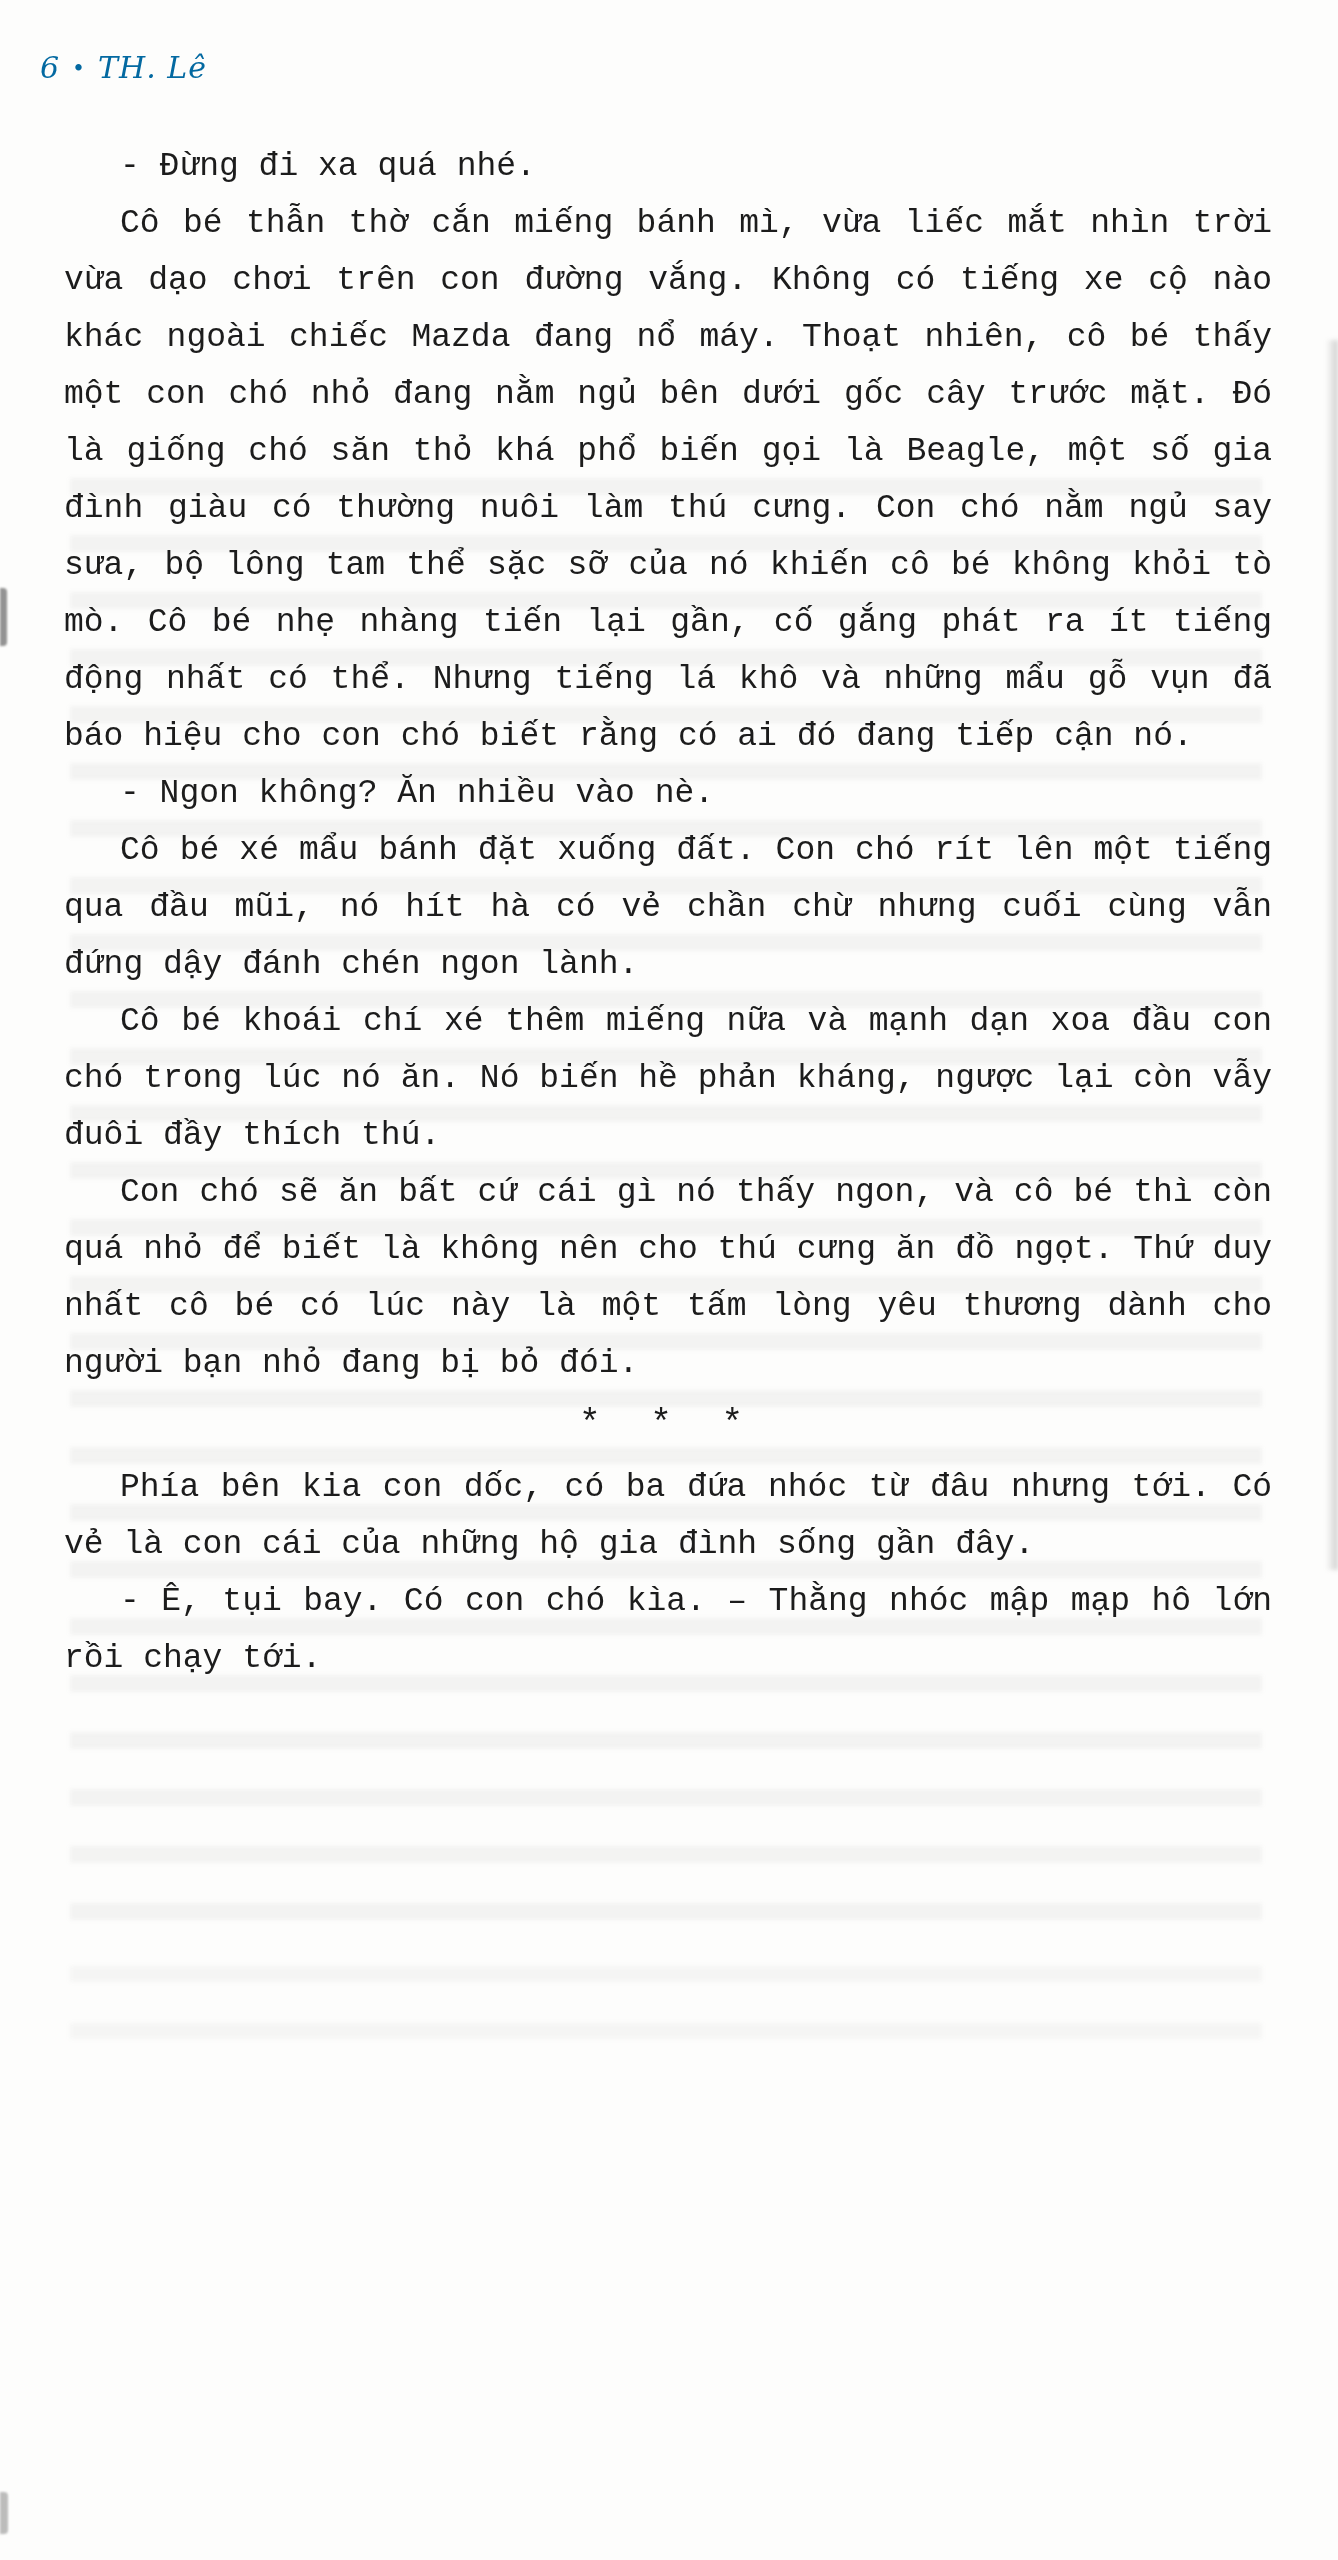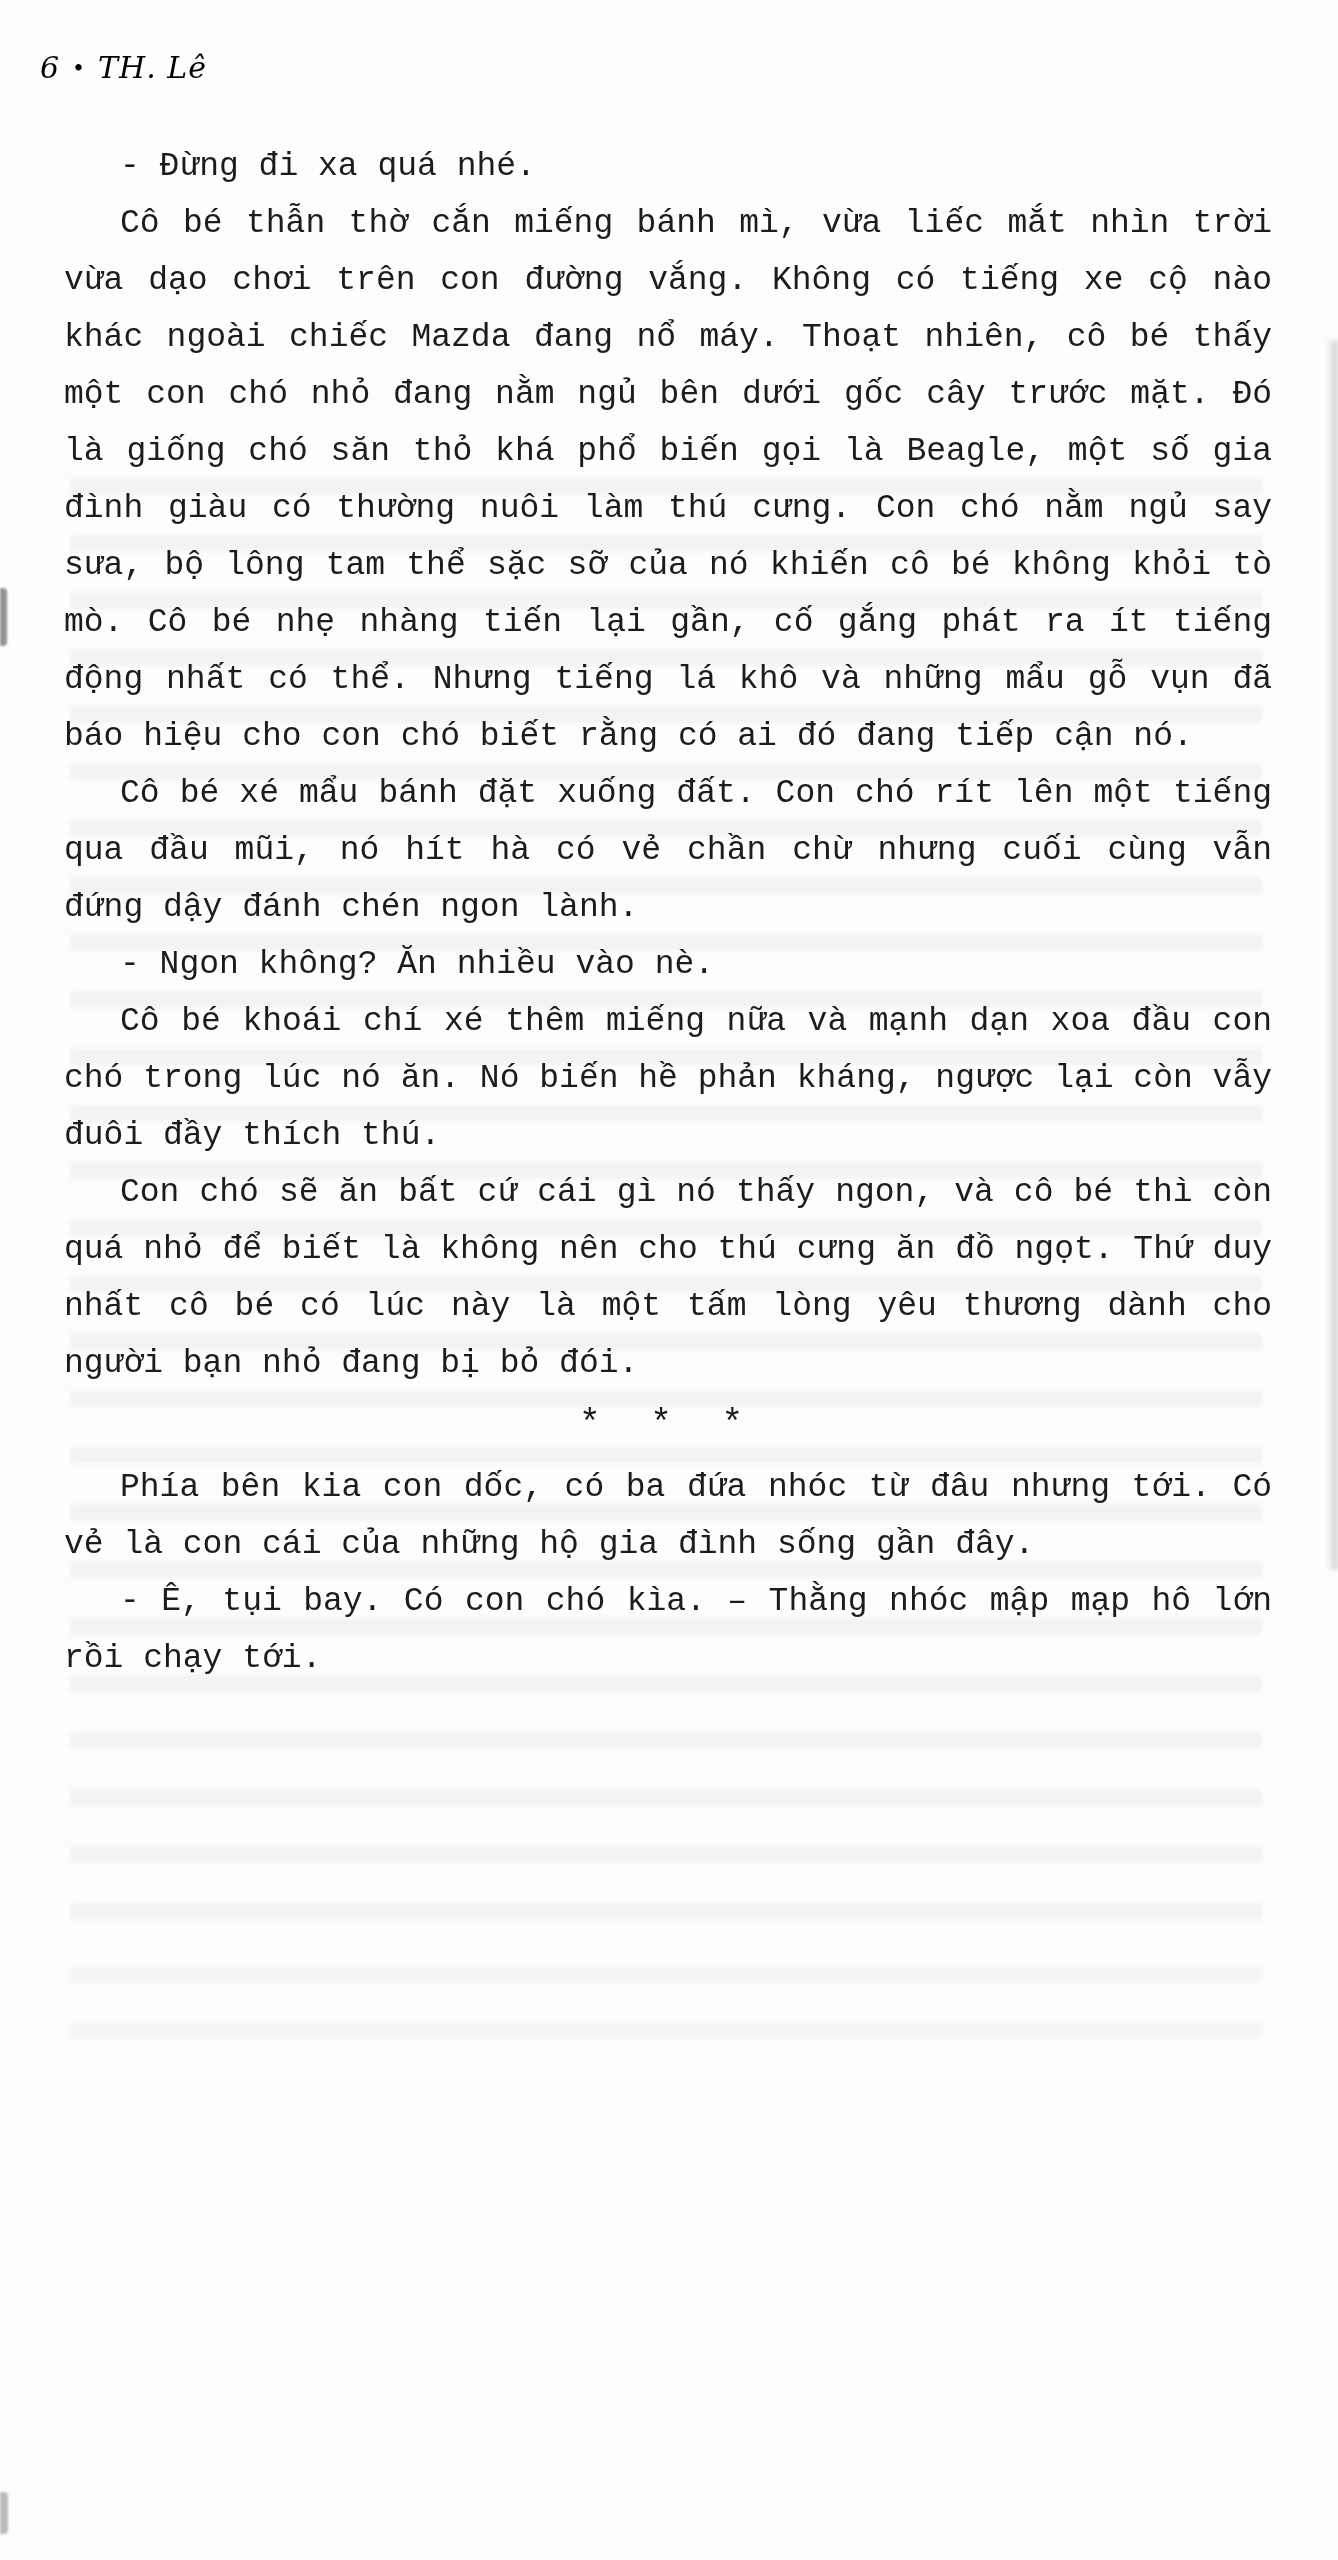--- a/index.html
+++ b/index.html
@@ -17,21 +17,21 @@
     color: #1c1c1c;
   }
   
   .running-head {
     position: absolute;
     left: 40px;
     top: 50px;
     font-size: 30px;
     font-style: italic;
     letter-spacing: 1px;
-    color: #000000;
+    color: #0369a1;
   }
   .running-head .bullet {
     font-style: normal;
     font-size: 22px;
     padding: 0 12px;
     vertical-align: 2px;
   }
   
   .text-block {
     position: absolute;
@@ -138,22 +138,22 @@
   <div class="edge-nick-left"></div>
   <div class="edge-nick-left-bottom"></div>
 
   <div class="running-head">
     <span>6</span><span class="bullet">•</span><span>TH. Lê</span>
   </div>
 
   <div class="text-block">
     <p>- Đừng đi xa quá nhé.</p>
     <p>Cô bé thẫn thờ cắn miếng bánh mì, vừa liếc mắt nhìn trời vừa dạo chơi trên con đường vắng. Không có tiếng xe cộ nào khác ngoài chiếc Mazda đang nổ máy. Thoạt nhiên, cô bé thấy một con chó nhỏ đang nằm ngủ bên dưới gốc cây trước mặt. Đó là giống chó săn thỏ khá phổ biến gọi là Beagle, một số gia đình giàu có thường nuôi làm thú cưng. Con chó nằm ngủ say sưa, bộ lông tam thể sặc sỡ của nó khiến cô bé không khỏi tò mò. Cô bé nhẹ nhàng tiến lại gần, cố gắng phát ra ít tiếng động nhất có thể. Nhưng tiếng lá khô và những mẩu gỗ vụn đã báo hiệu cho con chó biết rằng có ai đó đang tiếp cận nó.</p>
+    <p>- Ngon không? Ăn nhiều vào nè.</p>
     <p>Cô bé xé mẩu bánh đặt xuống đất. Con chó rít lên một tiếng qua đầu mũi, nó hít hà có vẻ chần chừ nhưng cuối cùng vẫn đứng dậy đánh chén ngon lành.</p>
-    <p>- Ngon không? Ăn nhiều vào nè.</p>
     <p>Cô bé khoái chí xé thêm miếng nữa và mạnh dạn xoa đầu con chó trong lúc nó ăn. Nó biến hề phản kháng, ngược lại còn vẫy đuôi đầy thích thú.</p>
     <p>Con chó sẽ ăn bất cứ cái gì nó thấy ngon, và cô bé thì còn quá nhỏ để biết là không nên cho thú cưng ăn đồ ngọt. Thứ duy nhất cô bé có lúc này là một tấm lòng yêu thương dành cho người bạn nhỏ đang bị bỏ đói.</p>
     <p class="sep">* * *</p>
     <p>Phía bên kia con dốc, có ba đứa nhóc từ đâu nhưng tới. Có vẻ là con cái của những hộ gia đình sống gần đây.</p>
     <p>- Ê, tụi bay. Có con chó kìa. – Thằng nhóc mập mạp hô lớn rồi chạy tới.</p>
   </div>
 
 </div>
 
 </body></html>

